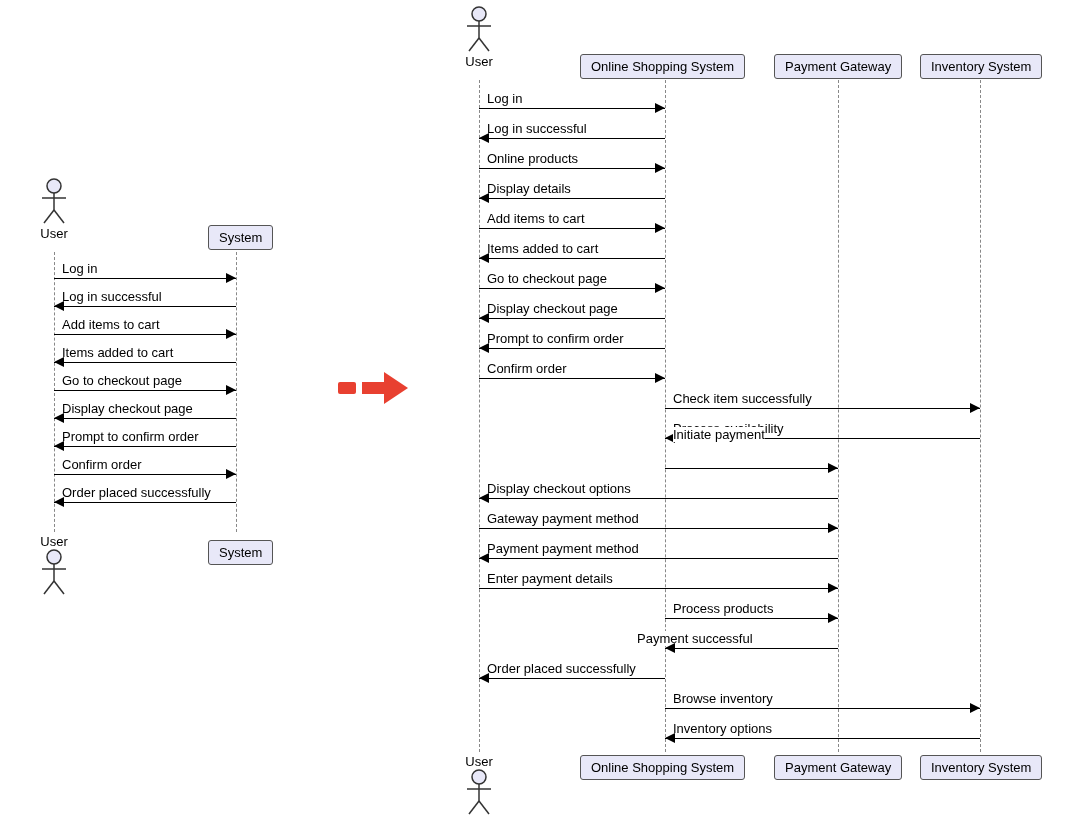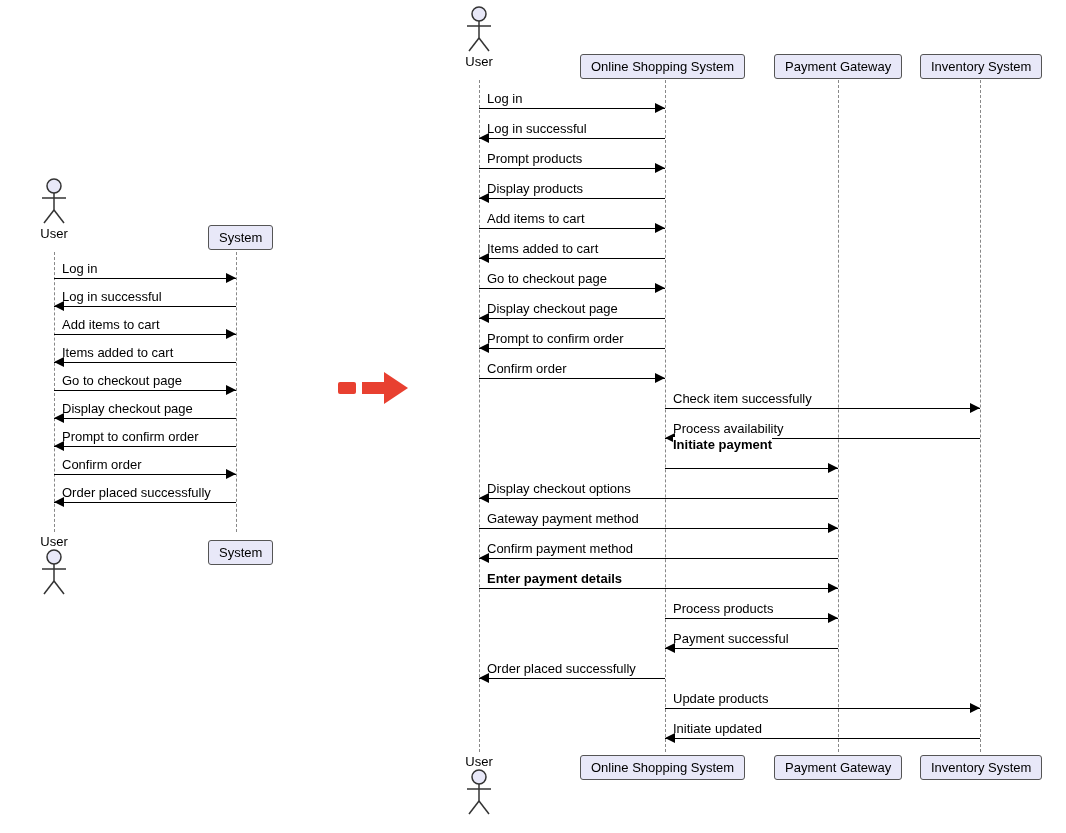--- a/index.html
+++ b/index.html
@@ -170,24 +170,24 @@
   <div class="lifeline" style="left:838px; top:80px; height:672px;"></div>
   <div class="lifeline" style="left:980px; top:80px; height:672px;"></div>
 
   <div id="right-msgs">
       <div class="msg-label" style="left: 487px; top: 91px;">Log in</div>
       <div class="msg-line" style="left: 479px; top: 108px; width: 186px;"></div>
       <div class="arrow-right" style="left: 655px; top: 103px;"></div>
       <div class="msg-label" style="left: 487px; top: 121px;">Log in successful</div>
       <div class="msg-line" style="left: 479px; top: 138px; width: 186px;"></div>
       <div class="arrow-left" style="left: 479px; top: 133px;"></div>
-      <div class="msg-label" style="left: 487px; top: 151px;">Prompt products</div>
+      <div class="msg-label" style="left: 487px; top: 151px;">Online products</div>
       <div class="msg-line" style="left: 479px; top: 168px; width: 186px;"></div>
       <div class="arrow-right" style="left: 655px; top: 163px;"></div>
-      <div class="msg-label" style="left: 487px; top: 181px;">Display products</div>
+      <div class="msg-label" style="left: 487px; top: 181px;">Display details</div>
       <div class="msg-line" style="left: 479px; top: 198px; width: 186px;"></div>
       <div class="arrow-left" style="left: 479px; top: 193px;"></div>
       <div class="msg-label" style="left: 487px; top: 211px;">Add items to cart</div>
       <div class="msg-line" style="left: 479px; top: 228px; width: 186px;"></div>
       <div class="arrow-right" style="left: 655px; top: 223px;"></div>
       <div class="msg-label" style="left: 487px; top: 241px;">Items added to cart</div>
       <div class="msg-line" style="left: 479px; top: 258px; width: 186px;"></div>
       <div class="arrow-left" style="left: 479px; top: 253px;"></div>
       <div class="msg-label" style="left: 487px; top: 271px;">Go to checkout page</div>
       <div class="msg-line" style="left: 479px; top: 288px; width: 186px;"></div>
@@ -200,48 +200,48 @@
       <div class="arrow-left" style="left: 479px; top: 343px;"></div>
       <div class="msg-label" style="left: 487px; top: 361px;">Confirm order</div>
       <div class="msg-line" style="left: 479px; top: 378px; width: 186px;"></div>
       <div class="arrow-right" style="left: 655px; top: 373px;"></div>
       <div class="msg-label" style="left: 673px; top: 391px;">Check item successfully</div>
       <div class="msg-line" style="left: 665px; top: 408px; width: 315px;"></div>
       <div class="arrow-right" style="left: 970px; top: 403px;"></div>
       <div class="msg-label" style="left: 673px; top: 421px;">Process availability</div>
       <div class="msg-line" style="left: 665px; top: 438px; width: 315px;"></div>
       <div class="arrow-left" style="left: 665px; top: 433px;"></div>
-      <div class="msg-label" style="left: 673px; top: 437px; font-weight: bold;">Initiate payment</div>
+      <div class="msg-label" style="left: 673px; top: 427px;">Initiate payment</div>
       <div class="msg-line" style="left: 665px; top: 468px; width: 173px;"></div>
       <div class="arrow-right" style="left: 828px; top: 463px;"></div>
       <div class="msg-label" style="left: 487px; top: 481px;">Display checkout options</div>
       <div class="msg-line" style="left: 479px; top: 498px; width: 359px;"></div>
       <div class="arrow-left" style="left: 479px; top: 493px;"></div>
       <div class="msg-label" style="left: 487px; top: 511px;">Gateway payment method</div>
       <div class="msg-line" style="left: 479px; top: 528px; width: 359px;"></div>
       <div class="arrow-right" style="left: 828px; top: 523px;"></div>
-      <div class="msg-label" style="left: 487px; top: 541px;">Confirm payment method</div>
+      <div class="msg-label" style="left: 487px; top: 541px;">Payment payment method</div>
       <div class="msg-line" style="left: 479px; top: 558px; width: 359px;"></div>
       <div class="arrow-left" style="left: 479px; top: 553px;"></div>
-      <div class="msg-label" style="left: 487px; top: 571px; font-weight: bold;">Enter payment details</div>
+      <div class="msg-label" style="left: 487px; top: 571px;">Enter payment details</div>
       <div class="msg-line" style="left: 479px; top: 588px; width: 359px;"></div>
       <div class="arrow-right" style="left: 828px; top: 583px;"></div>
       <div class="msg-label" style="left: 673px; top: 601px;">Process products</div>
       <div class="msg-line" style="left: 665px; top: 618px; width: 173px;"></div>
       <div class="arrow-right" style="left: 828px; top: 613px;"></div>
-      <div class="msg-label" style="left: 673px; top: 631px;">Payment successful</div>
+      <div class="msg-label" style="left: 637px; top: 631px;">Payment successful</div>
       <div class="msg-line" style="left: 665px; top: 648px; width: 173px;"></div>
       <div class="arrow-left" style="left: 665px; top: 643px;"></div>
       <div class="msg-label" style="left: 487px; top: 661px;">Order placed successfully</div>
       <div class="msg-line" style="left: 479px; top: 678px; width: 186px;"></div>
       <div class="arrow-left" style="left: 479px; top: 673px;"></div>
-      <div class="msg-label" style="left: 673px; top: 691px;">Update products</div>
+      <div class="msg-label" style="left: 673px; top: 691px;">Browse inventory</div>
       <div class="msg-line" style="left: 665px; top: 708px; width: 315px;"></div>
       <div class="arrow-right" style="left: 970px; top: 703px;"></div>
-      <div class="msg-label" style="left: 673px; top: 721px;">Initiate updated</div>
+      <div class="msg-label" style="left: 673px; top: 721px;">Inventory options</div>
       <div class="msg-line" style="left: 665px; top: 738px; width: 315px;"></div>
       <div class="arrow-left" style="left: 665px; top: 733px;"></div>
     </div>
 
   <div class="actor" style="left:459px; top:752px;">
     <div class="lbl">User</div>
     <svg width="28" height="46" viewBox="0 0 28 46">
       <circle cx="14" cy="8" r="7" fill="#e8e8f8" stroke="#333" stroke-width="1.5"></circle>
       <line x1="14" y1="15" x2="14" y2="32" stroke="#333" stroke-width="1.5"></line>
       <line x1="2" y1="20" x2="26" y2="20" stroke="#333" stroke-width="1.5"></line>

